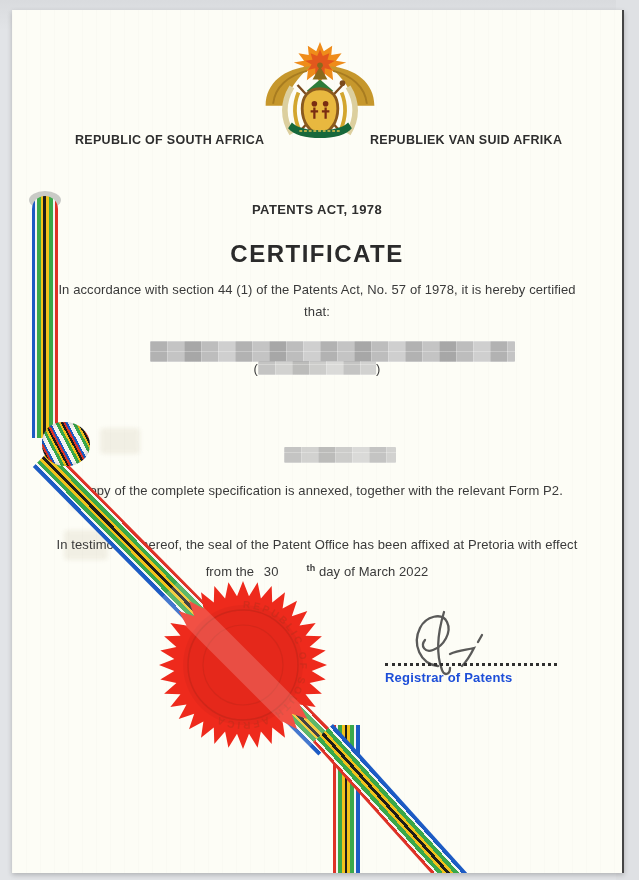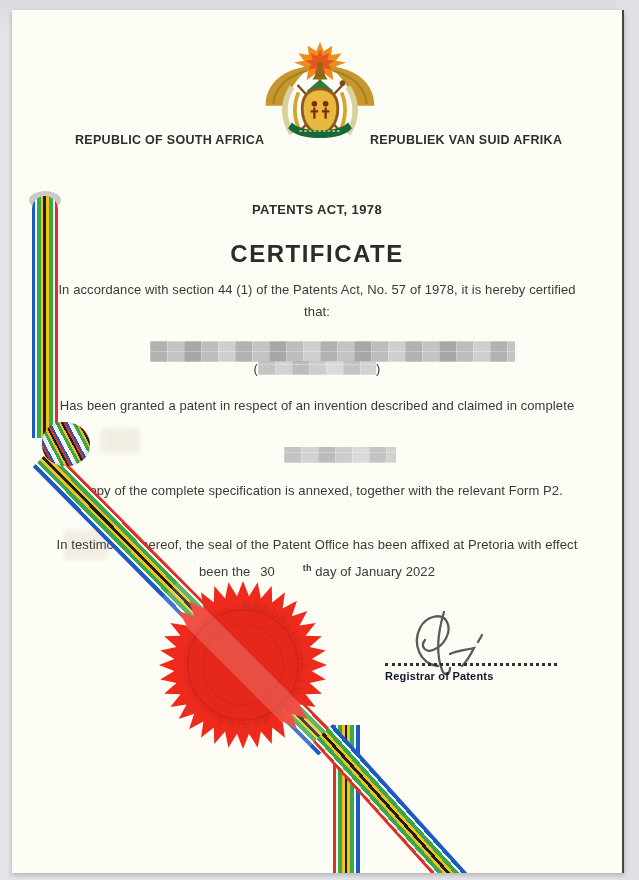--- a/index.html
+++ b/index.html
@@ -34,21 +34,21 @@
     box-shadow:inset 0 0 4px rgba(0,0,0,.25);}
   .ribbon-diag{position:absolute;left:40px;top:438px;width:406px;height:27px;transform-origin:0 0;transform:rotate(45.3deg);
     background:linear-gradient(180deg,#de3227 0 3px,#f4f4f2 3px 5px,#3aa84a 5px 9px,#f1c21b 9px 11.5px,#1c1c1c 11.5px 14.5px,#f1c21b 14.5px 17px,#3aa84a 17px 21px,#f4f4f2 21px 23px,#1d5bc4 23px 27px);}
   .ribbon-tail-v{position:absolute;left:321px;top:715px;width:27px;height:150px;
     background:linear-gradient(90deg,#de3227 0 3px,#f4f4f2 3px 5px,#3aa84a 5px 9px,#f1c21b 9px 11.5px,#1c1c1c 11.5px 14.5px,#f1c21b 14.5px 17px,#3aa84a 17px 21px,#f4f4f2 21px 23px,#1d5bc4 23px 27px);}
   .ribbon-tail-d{position:absolute;left:321px;top:714px;width:235px;height:27px;transform-origin:0 0;transform:rotate(48deg);
     background:linear-gradient(180deg,#1d5bc4 0 4px,#f4f4f2 4px 6px,#3aa84a 6px 10px,#f1c21b 10px 12.5px,#1c1c1c 12.5px 15.5px,#f1c21b 15.5px 18px,#3aa84a 18px 22px,#f4f4f2 22px 24px,#de3227 24px 27px);}
   .ghost{position:absolute;background:#edeadd;filter:blur(2px);opacity:.7;border-radius:4px;}
   
   .dotline{position:absolute;left:373px;top:653px;width:172px;border-top:3px dotted #2f2f2f;}
-  .registrar{position:absolute;left:373px;top:660px;font-size:11px;font-weight:bold;color:#0f172a;letter-spacing:.2px;}
+  .registrar{position:absolute;left:373px;top:660px;font-size:13px;font-weight:bold;color:#1d4ed8;letter-spacing:.2px;}
   .z1{z-index:1}.z2{z-index:2}.z3{z-index:3}
 </style>
 </head>
 <body>
 
 <div class="frame">
   <div class="paper">
 
     <div class="abs z1" style="left:233px;top:30px;width:150px;height:104px;">
       <svg viewBox="0 0 160 112" width="150" height="105">
@@ -94,32 +94,31 @@
     <div class="ctr cert-title">CERTIFICATE</div>
 
     <div class="ctr body-txt z1" style="top:272px;">In accordance with section 44 (1) of the Patents Act, No. 57 of 1978, it is hereby certified</div>
     <div class="ctr body-txt z1" style="top:294px;">that:</div>
 
     <div class="mosaic z1" style="left:138px;top:331px;width:365px;height:21px;"></div>
     <div class="abs z1" style="left:0;right:0;top:349px;text-align:center;">
       <span class="body-txt">(</span><span class="mosaic light" style="position:relative;display:inline-block;width:118px;height:14px;vertical-align:-2px;"></span><span class="body-txt">)</span>
     </div>
 
-    <div class="ctr body-txt z1" style="top:388px;">Has been granted a patent in respect of an invention described and claimed in complete</div>
 
     <div class="mosaic light z1" style="left:272px;top:437px;width:112px;height:16px;"></div>
 
     <div class="ctr body-txt z1" style="top:473px;">A copy of the complete specification is annexed, together with the relevant Form P2.</div>
 
     <div class="ctr body-txt z1" style="top:527px;">In testimony whereof, the seal of the Patent Office has been affixed at Pretoria with effect</div>
     <div class="ctr body-txt z1" style="top:553px;">
-      <span>been the</span>
+      <span>from the</span>
       <span class="bold" style="margin-left:6px;">30</span><sup class="th">th</sup>
       <span>day of</span>
-      <span class="bold">January 2022</span>
+      <span class="bold">March 2022</span>
     </div>
 
     <div class="ghost" style="left:58px;top:478px;width:34px;height:22px;"></div>
     <div class="ghost" style="left:52px;top:520px;width:44px;height:30px;"></div>
     <div class="ghost" style="left:88px;top:418px;width:40px;height:26px;"></div>
 
     <div class="ribbon-loop z1"></div>
     <div class="ribbon-v z2"></div>
     <div class="ribbon-diag z2"></div>
     <div class="ribbon-knot z2"></div>

